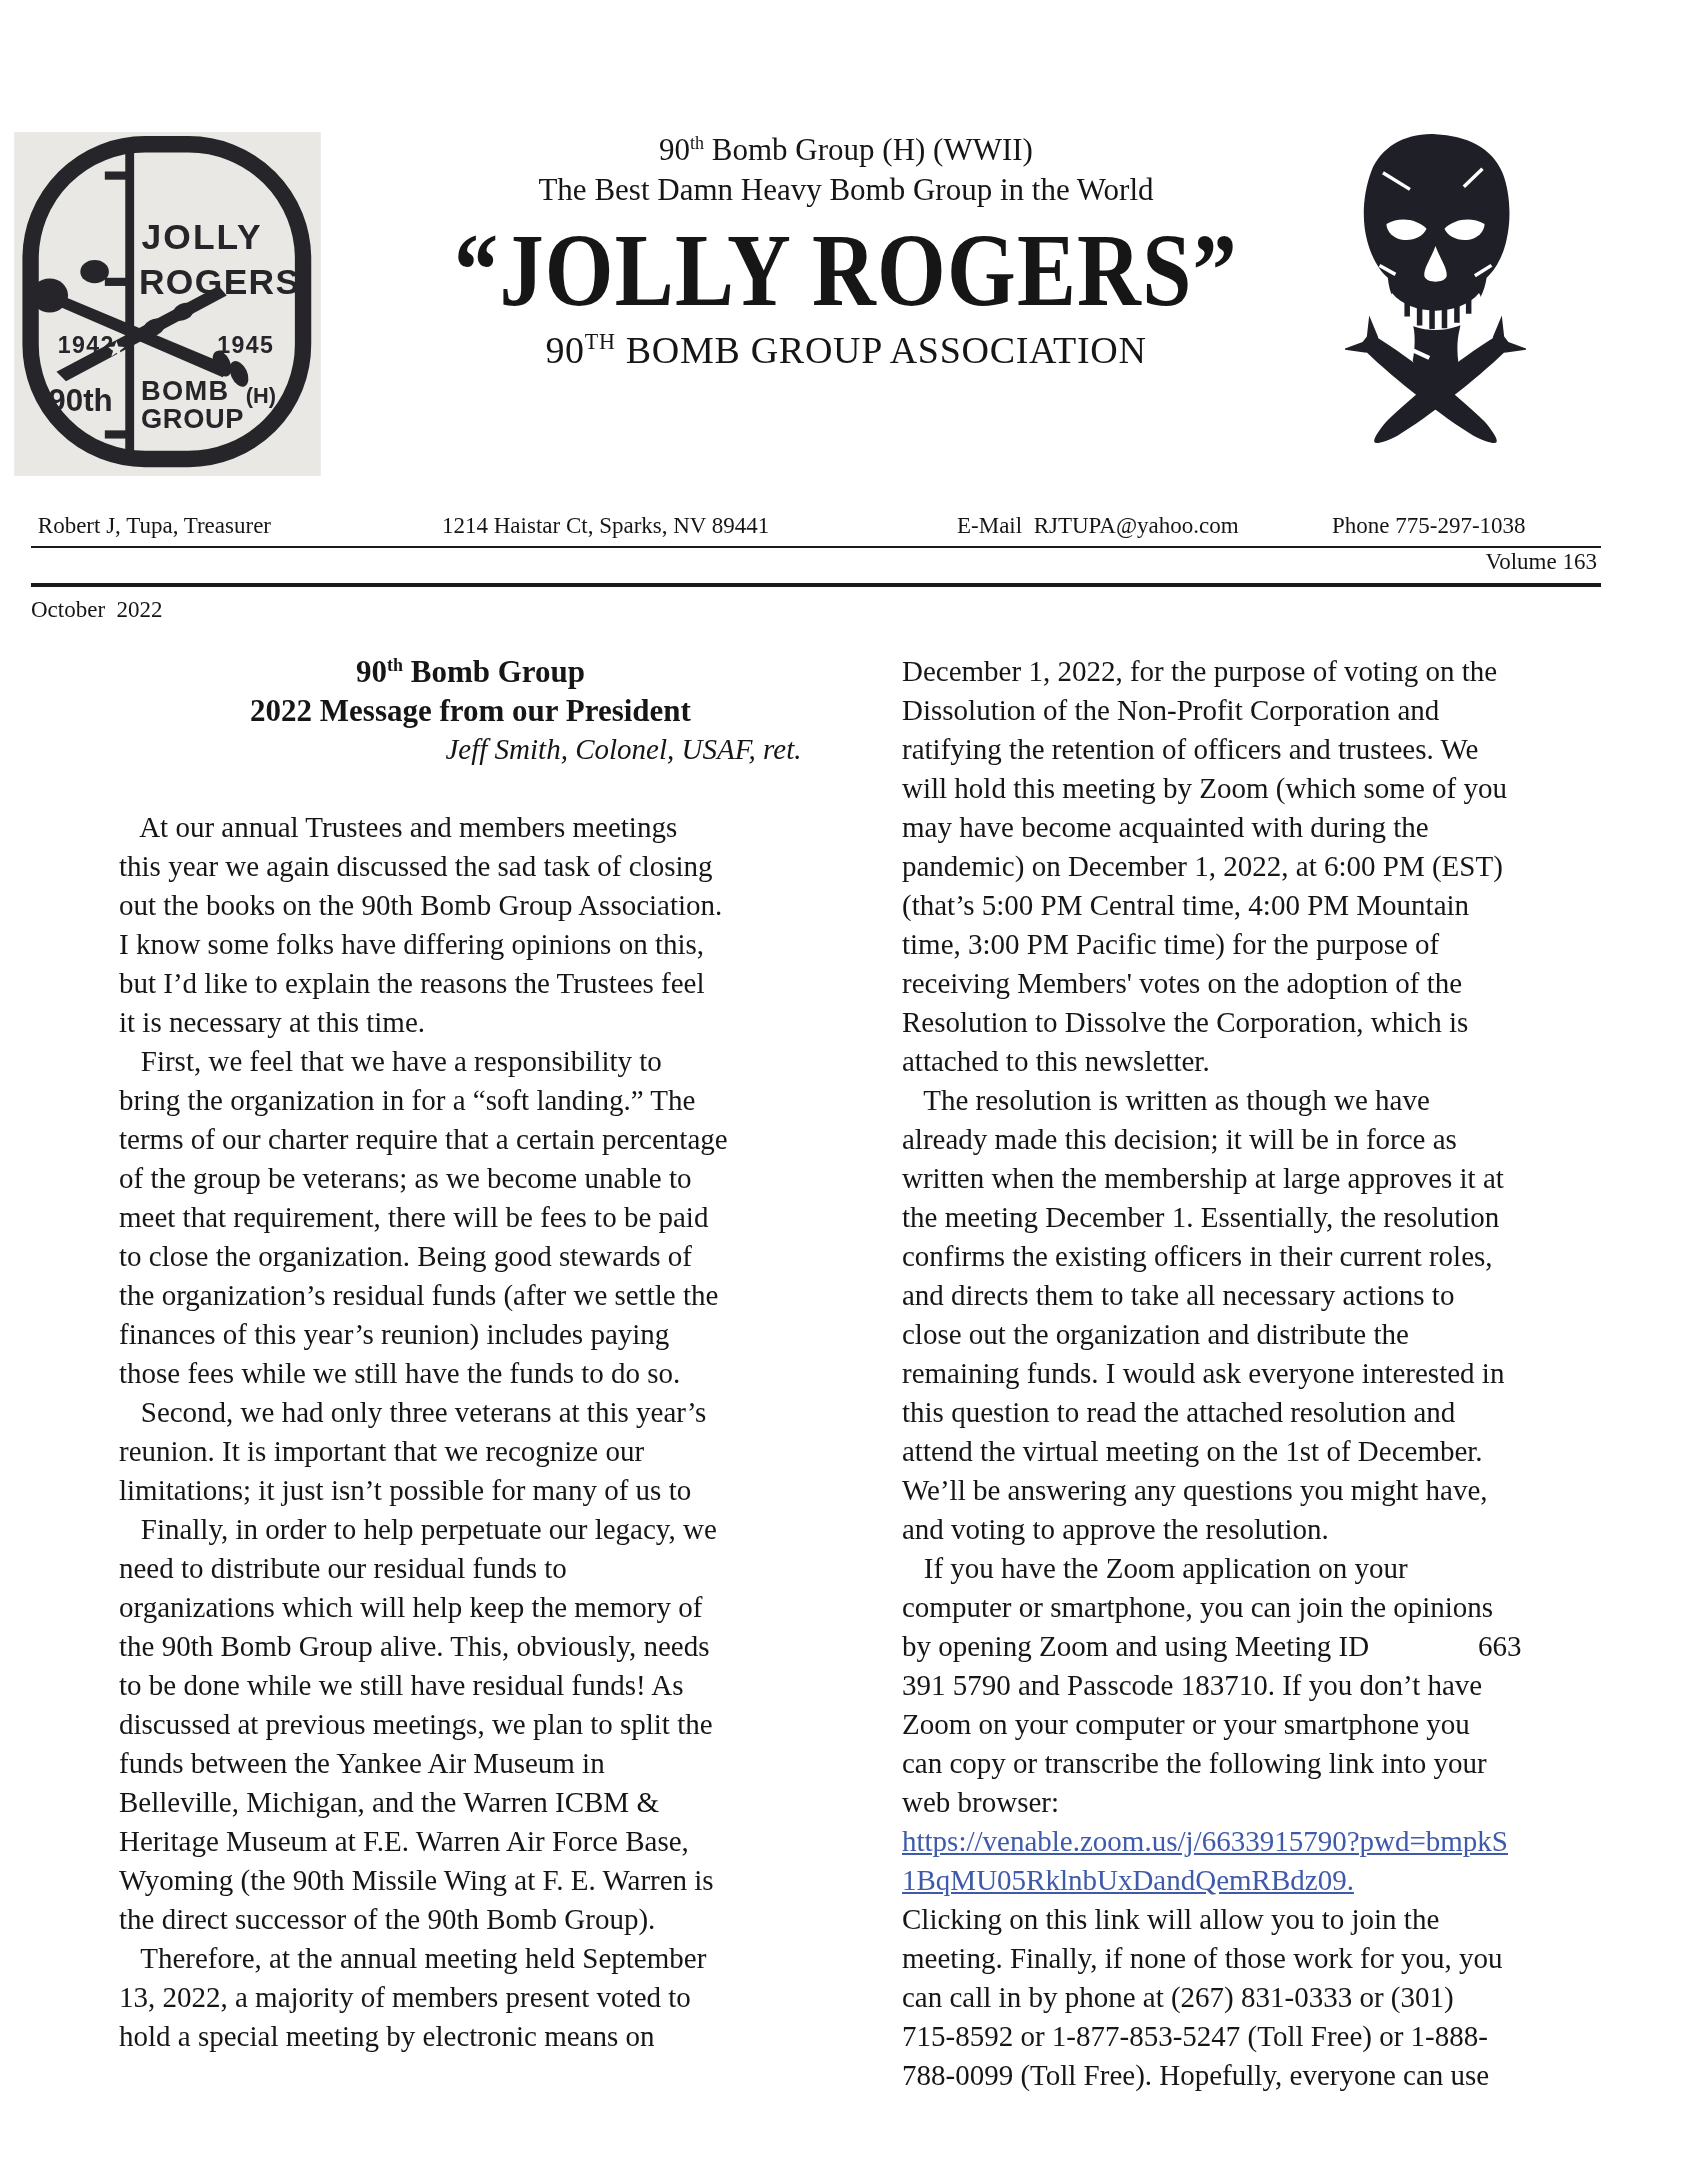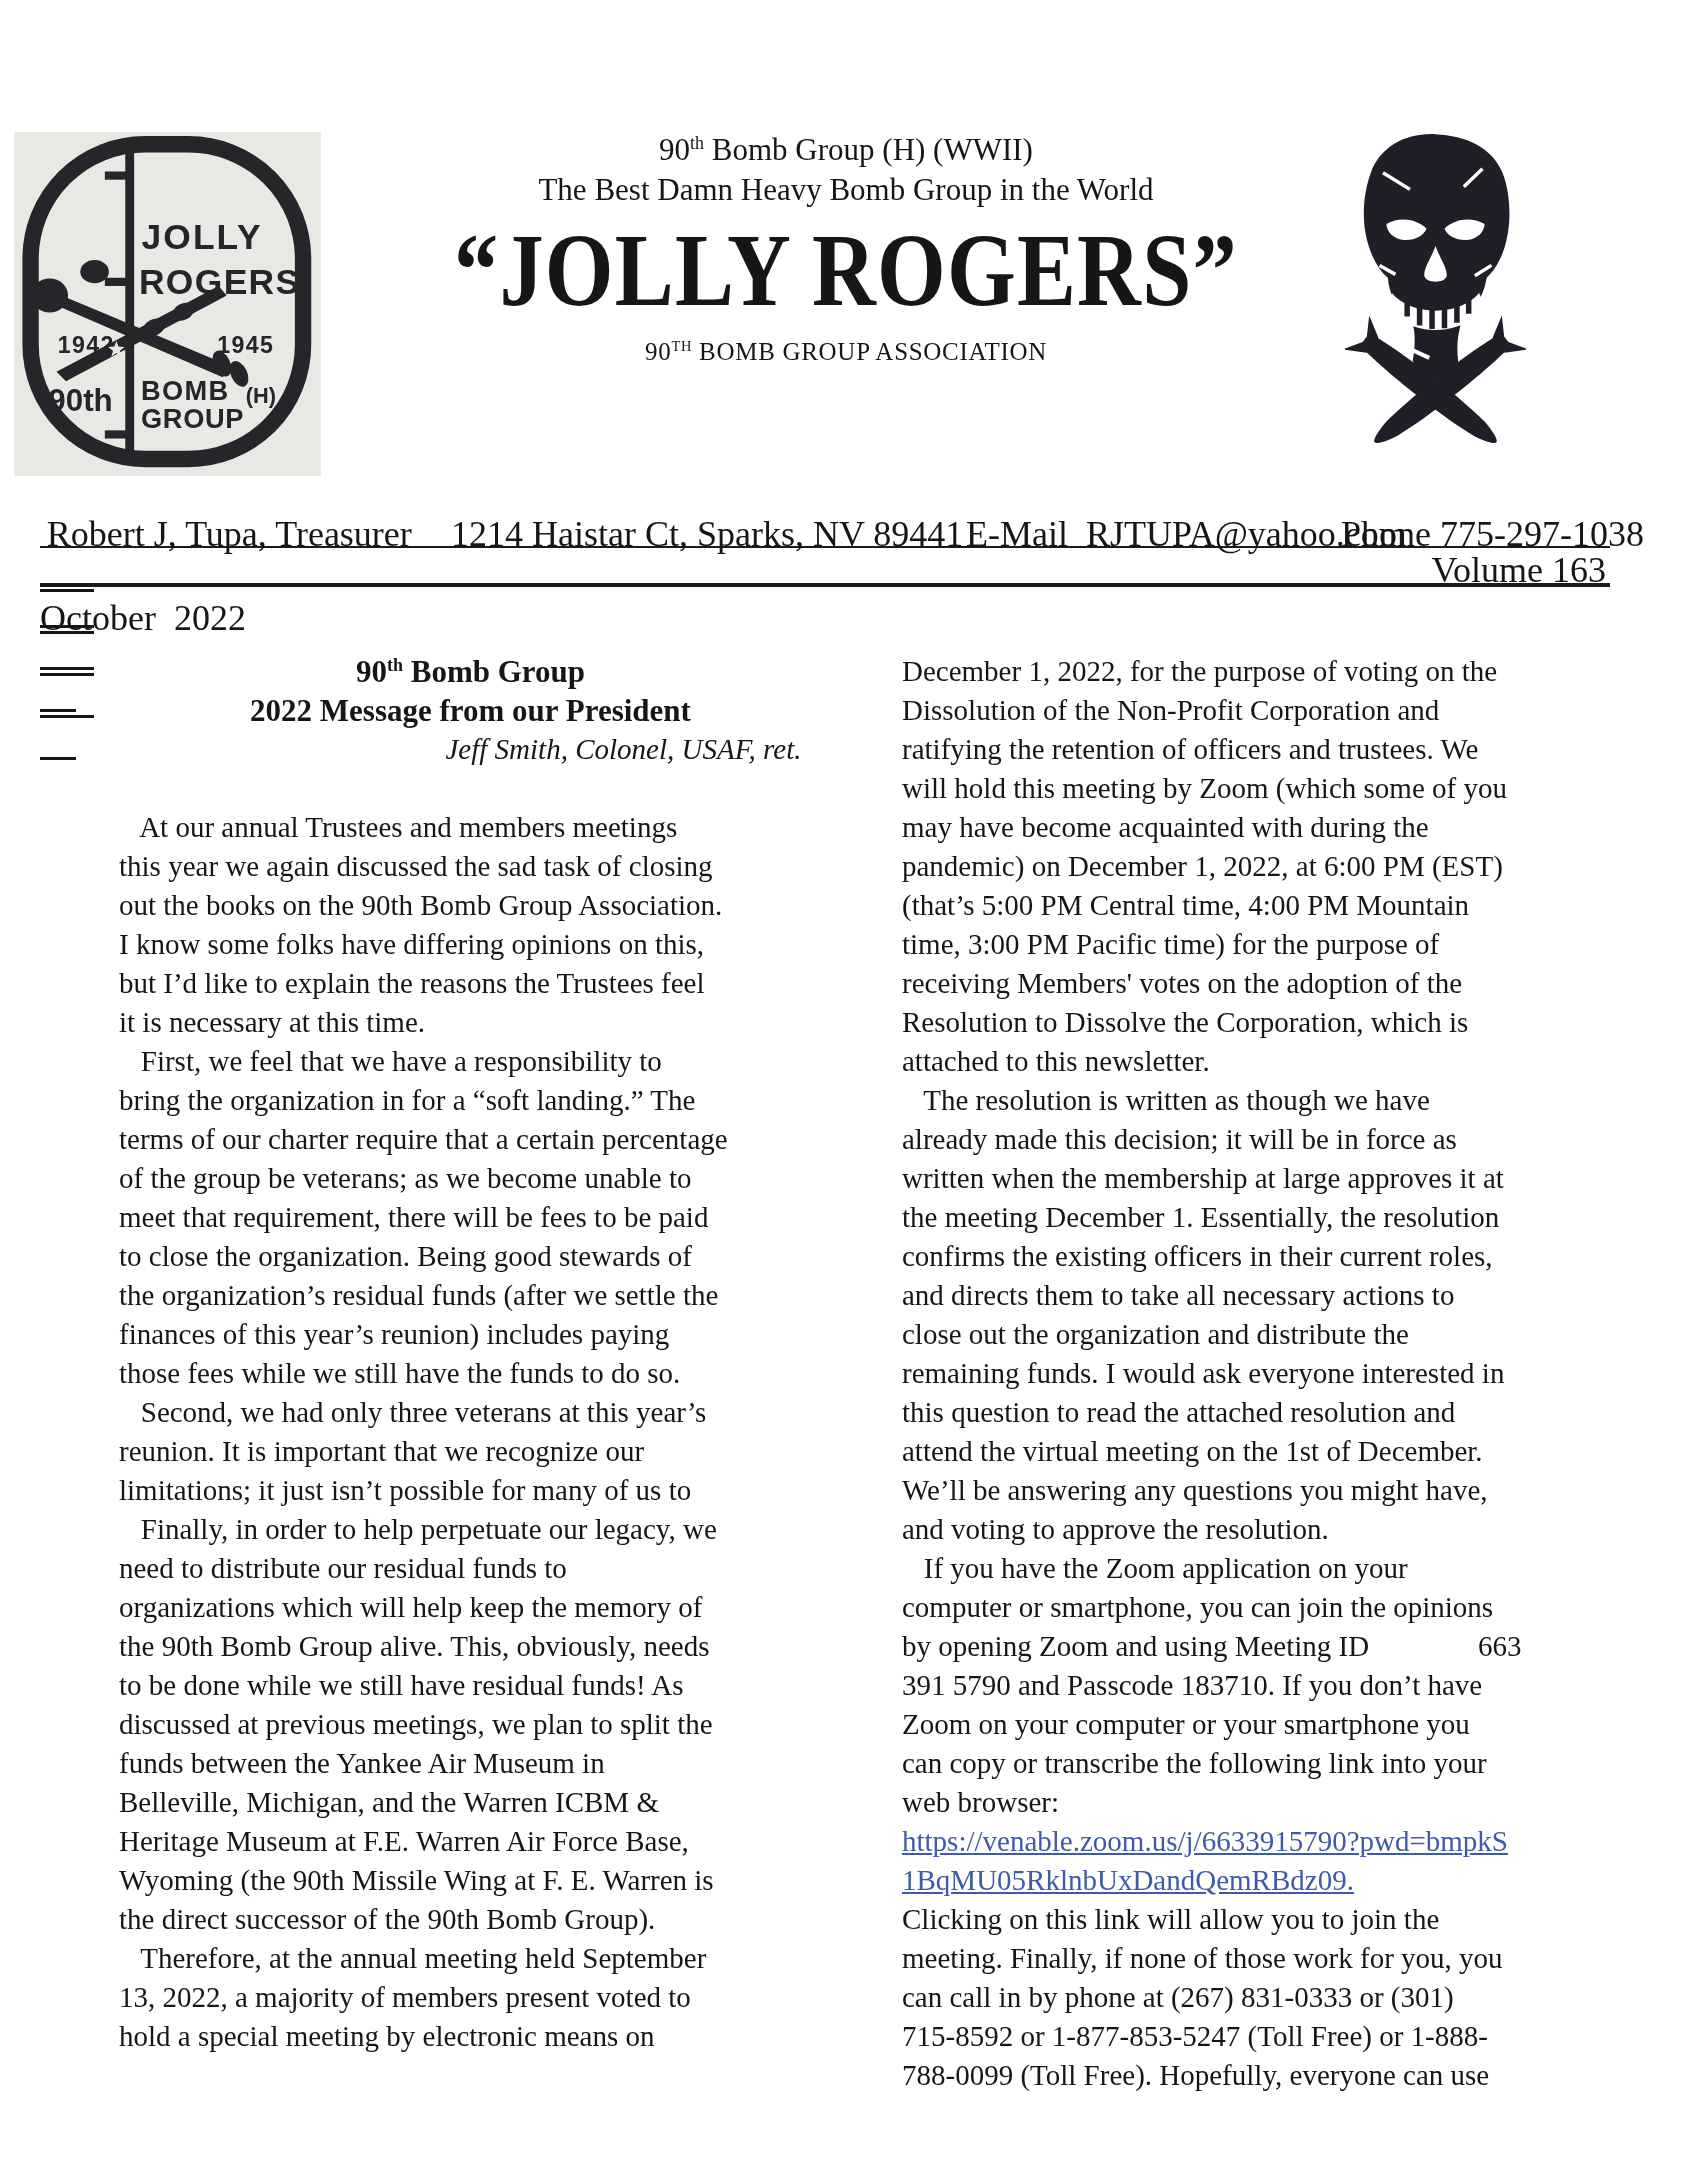--- a/index.html
+++ b/index.html
@@ -12,24 +12,24 @@
   
   .logo-box { position:absolute; left:13.6px; top:132px; width:307px; height:344px; }
   .skull-box { position:absolute; left:1345px; top:128px; width:181px; height:319px; }
   .header-center { position:absolute; left:355px; top:130px; width:982px; text-align:center; }
   .hc-line1, .hc-line2 { font-size:31px; line-height:40px; white-space:pre; }
   .hc-title {
     font-size:104px; line-height:104px; font-weight:bold; margin-top:8.2px;
     white-space:nowrap; transform:scaleX(0.85); transform-origin:center;
     letter-spacing:1.4px;
   }
-  .hc-sub { font-size:25px; margin-top:16px; letter-spacing:0.7px; white-space:pre; }
+  .hc-sub { font-size:38px; margin-top:6px; letter-spacing:0.7px; white-space:pre; }
 
   
-  .masthead { position:absolute; left:40px; top:512px; width:1570px; font-size:36px;text-decoration:underline; }
+  .masthead { position:absolute; left:31px; top:512px; width:1570px; font-size:23px; }
   .mh-row1 { position:relative; height:34px; border-bottom:2.7px solid #1a1a1a; white-space:pre; }
   .mh-row2 { position:relative; height:35px; border-bottom:4.8px solid #1a1a1a; white-space:pre; }
   .mh-row1 span, .mh-row2 span { position:absolute; top:1.4px; }
   .mh-treasurer { left:6.8px; }
   .mh-address   { left:411px; }
   .mh-email     { left:926px; }
   .mh-phone     { left:1301px; }
   .mh-date      { left:0px;margin-top:48px; }
   .mh-volume    { right:4.1px; }
 

